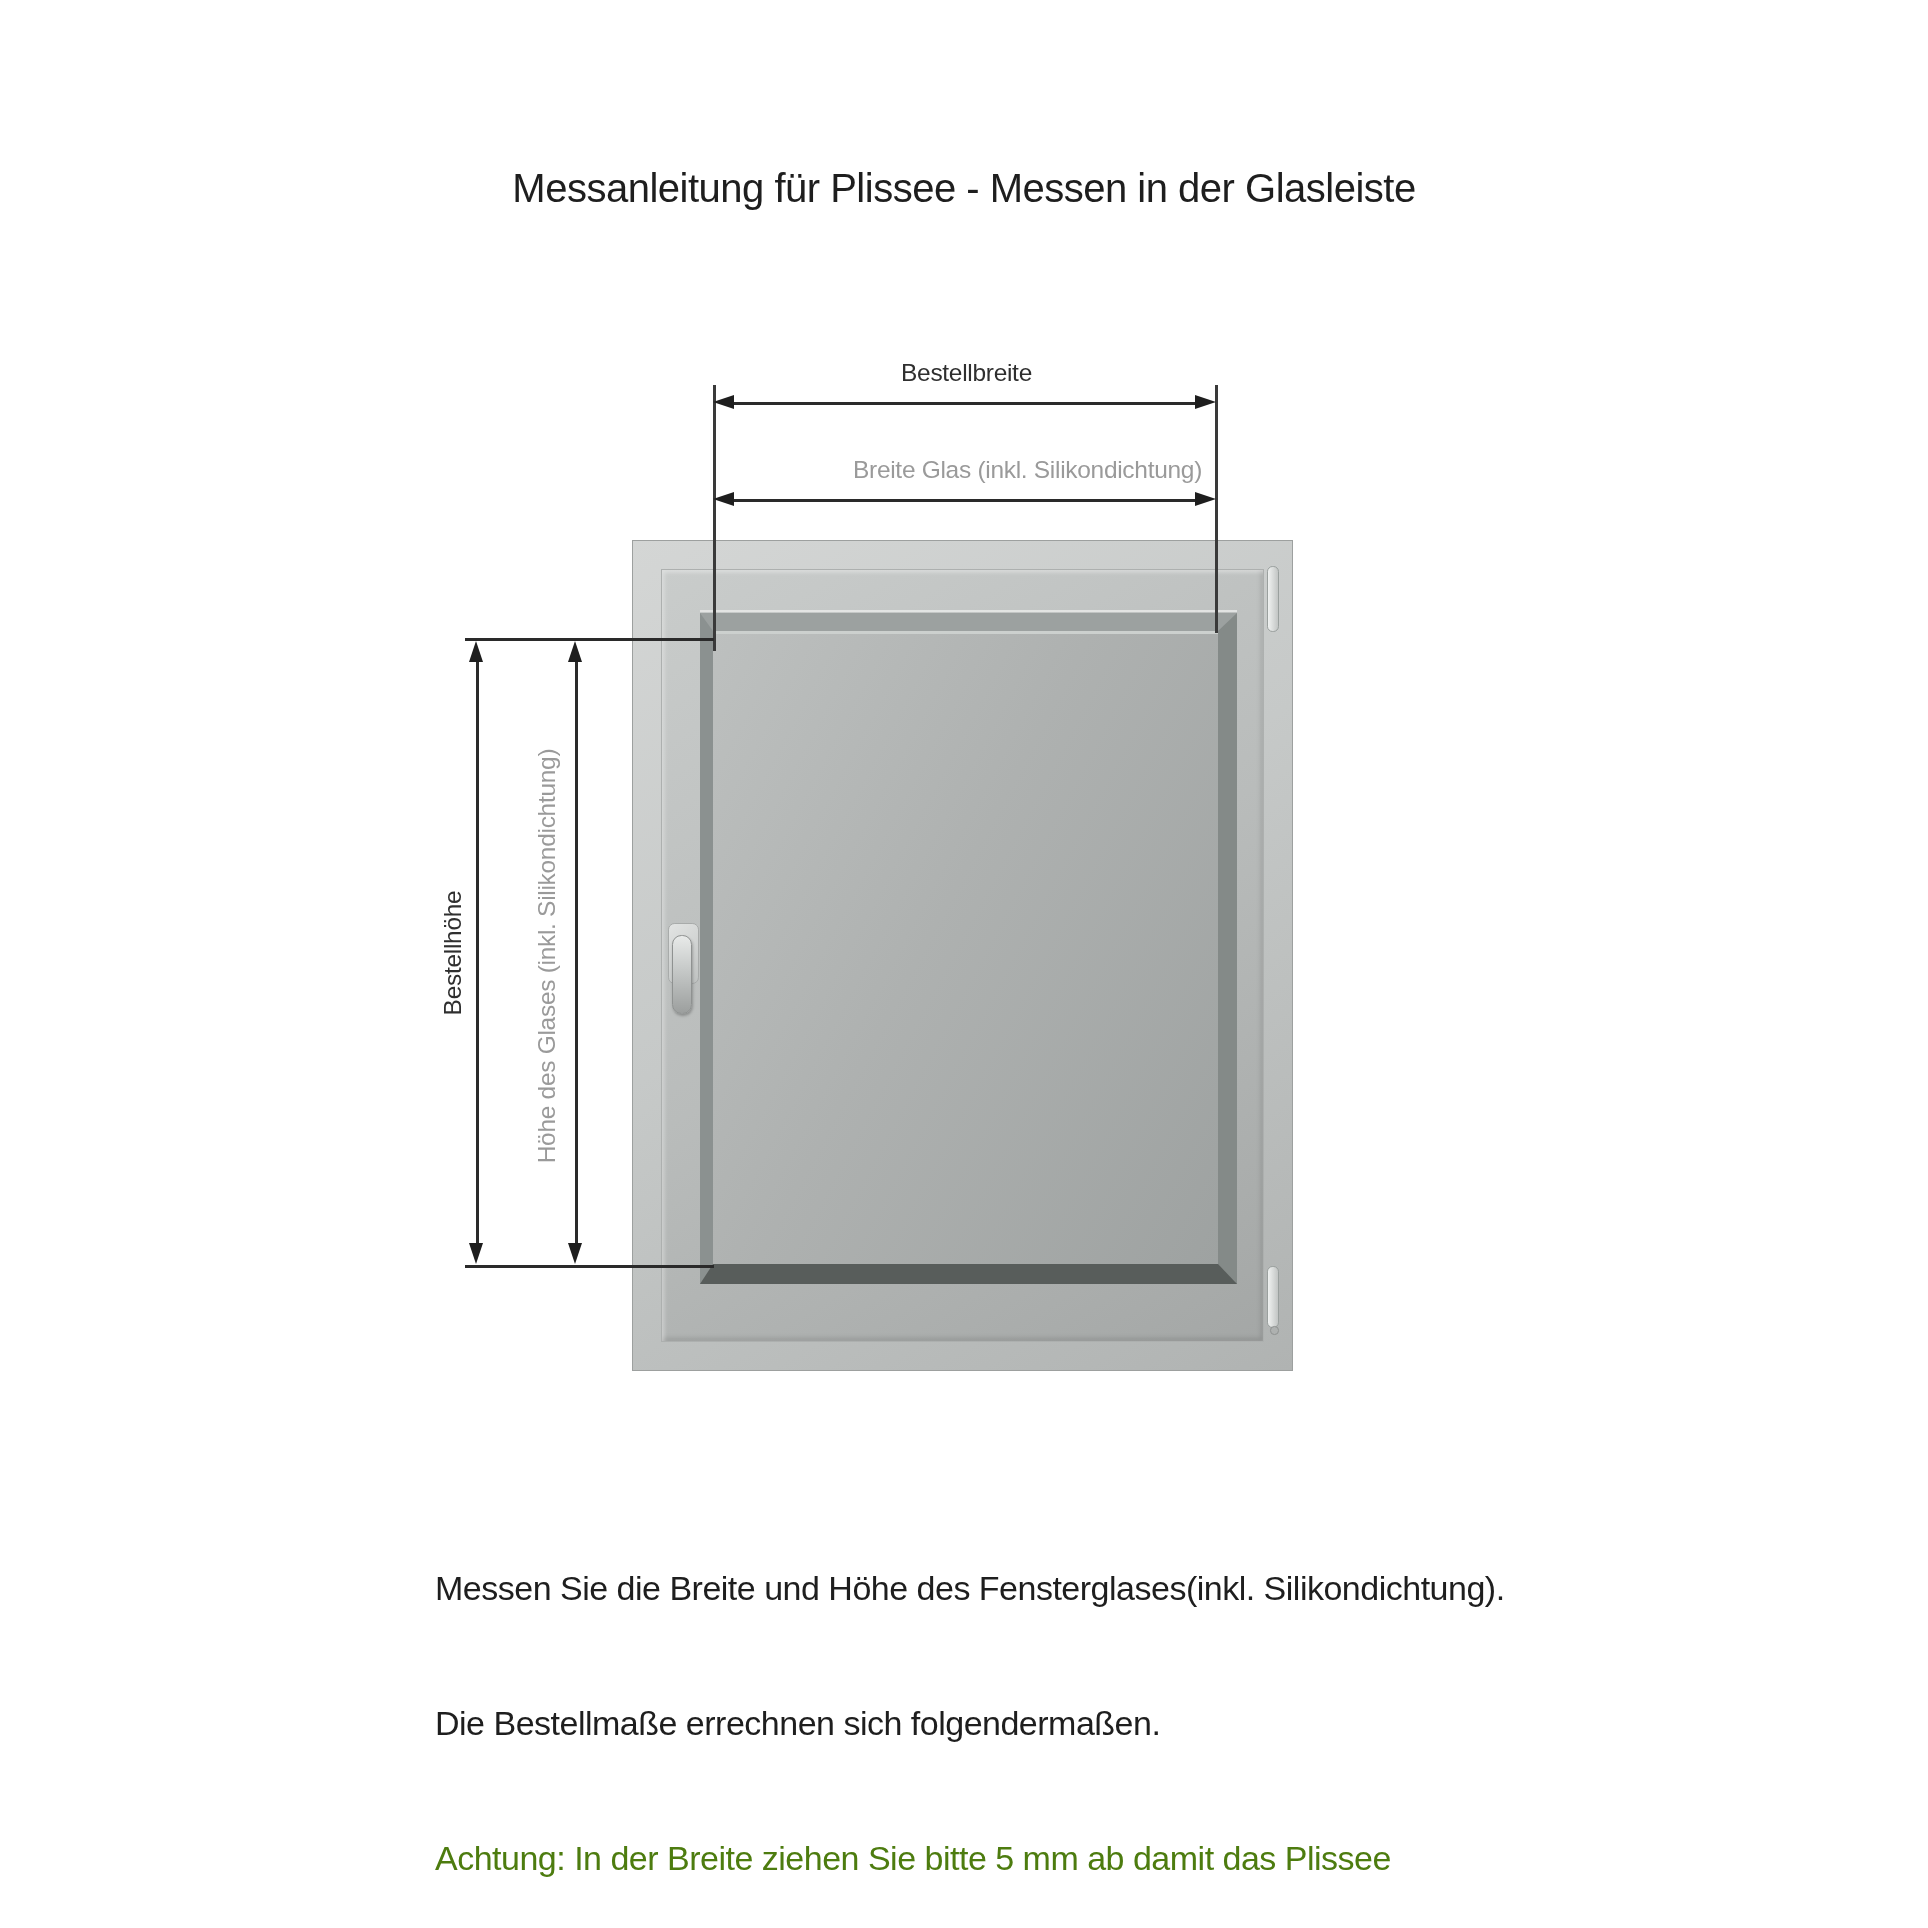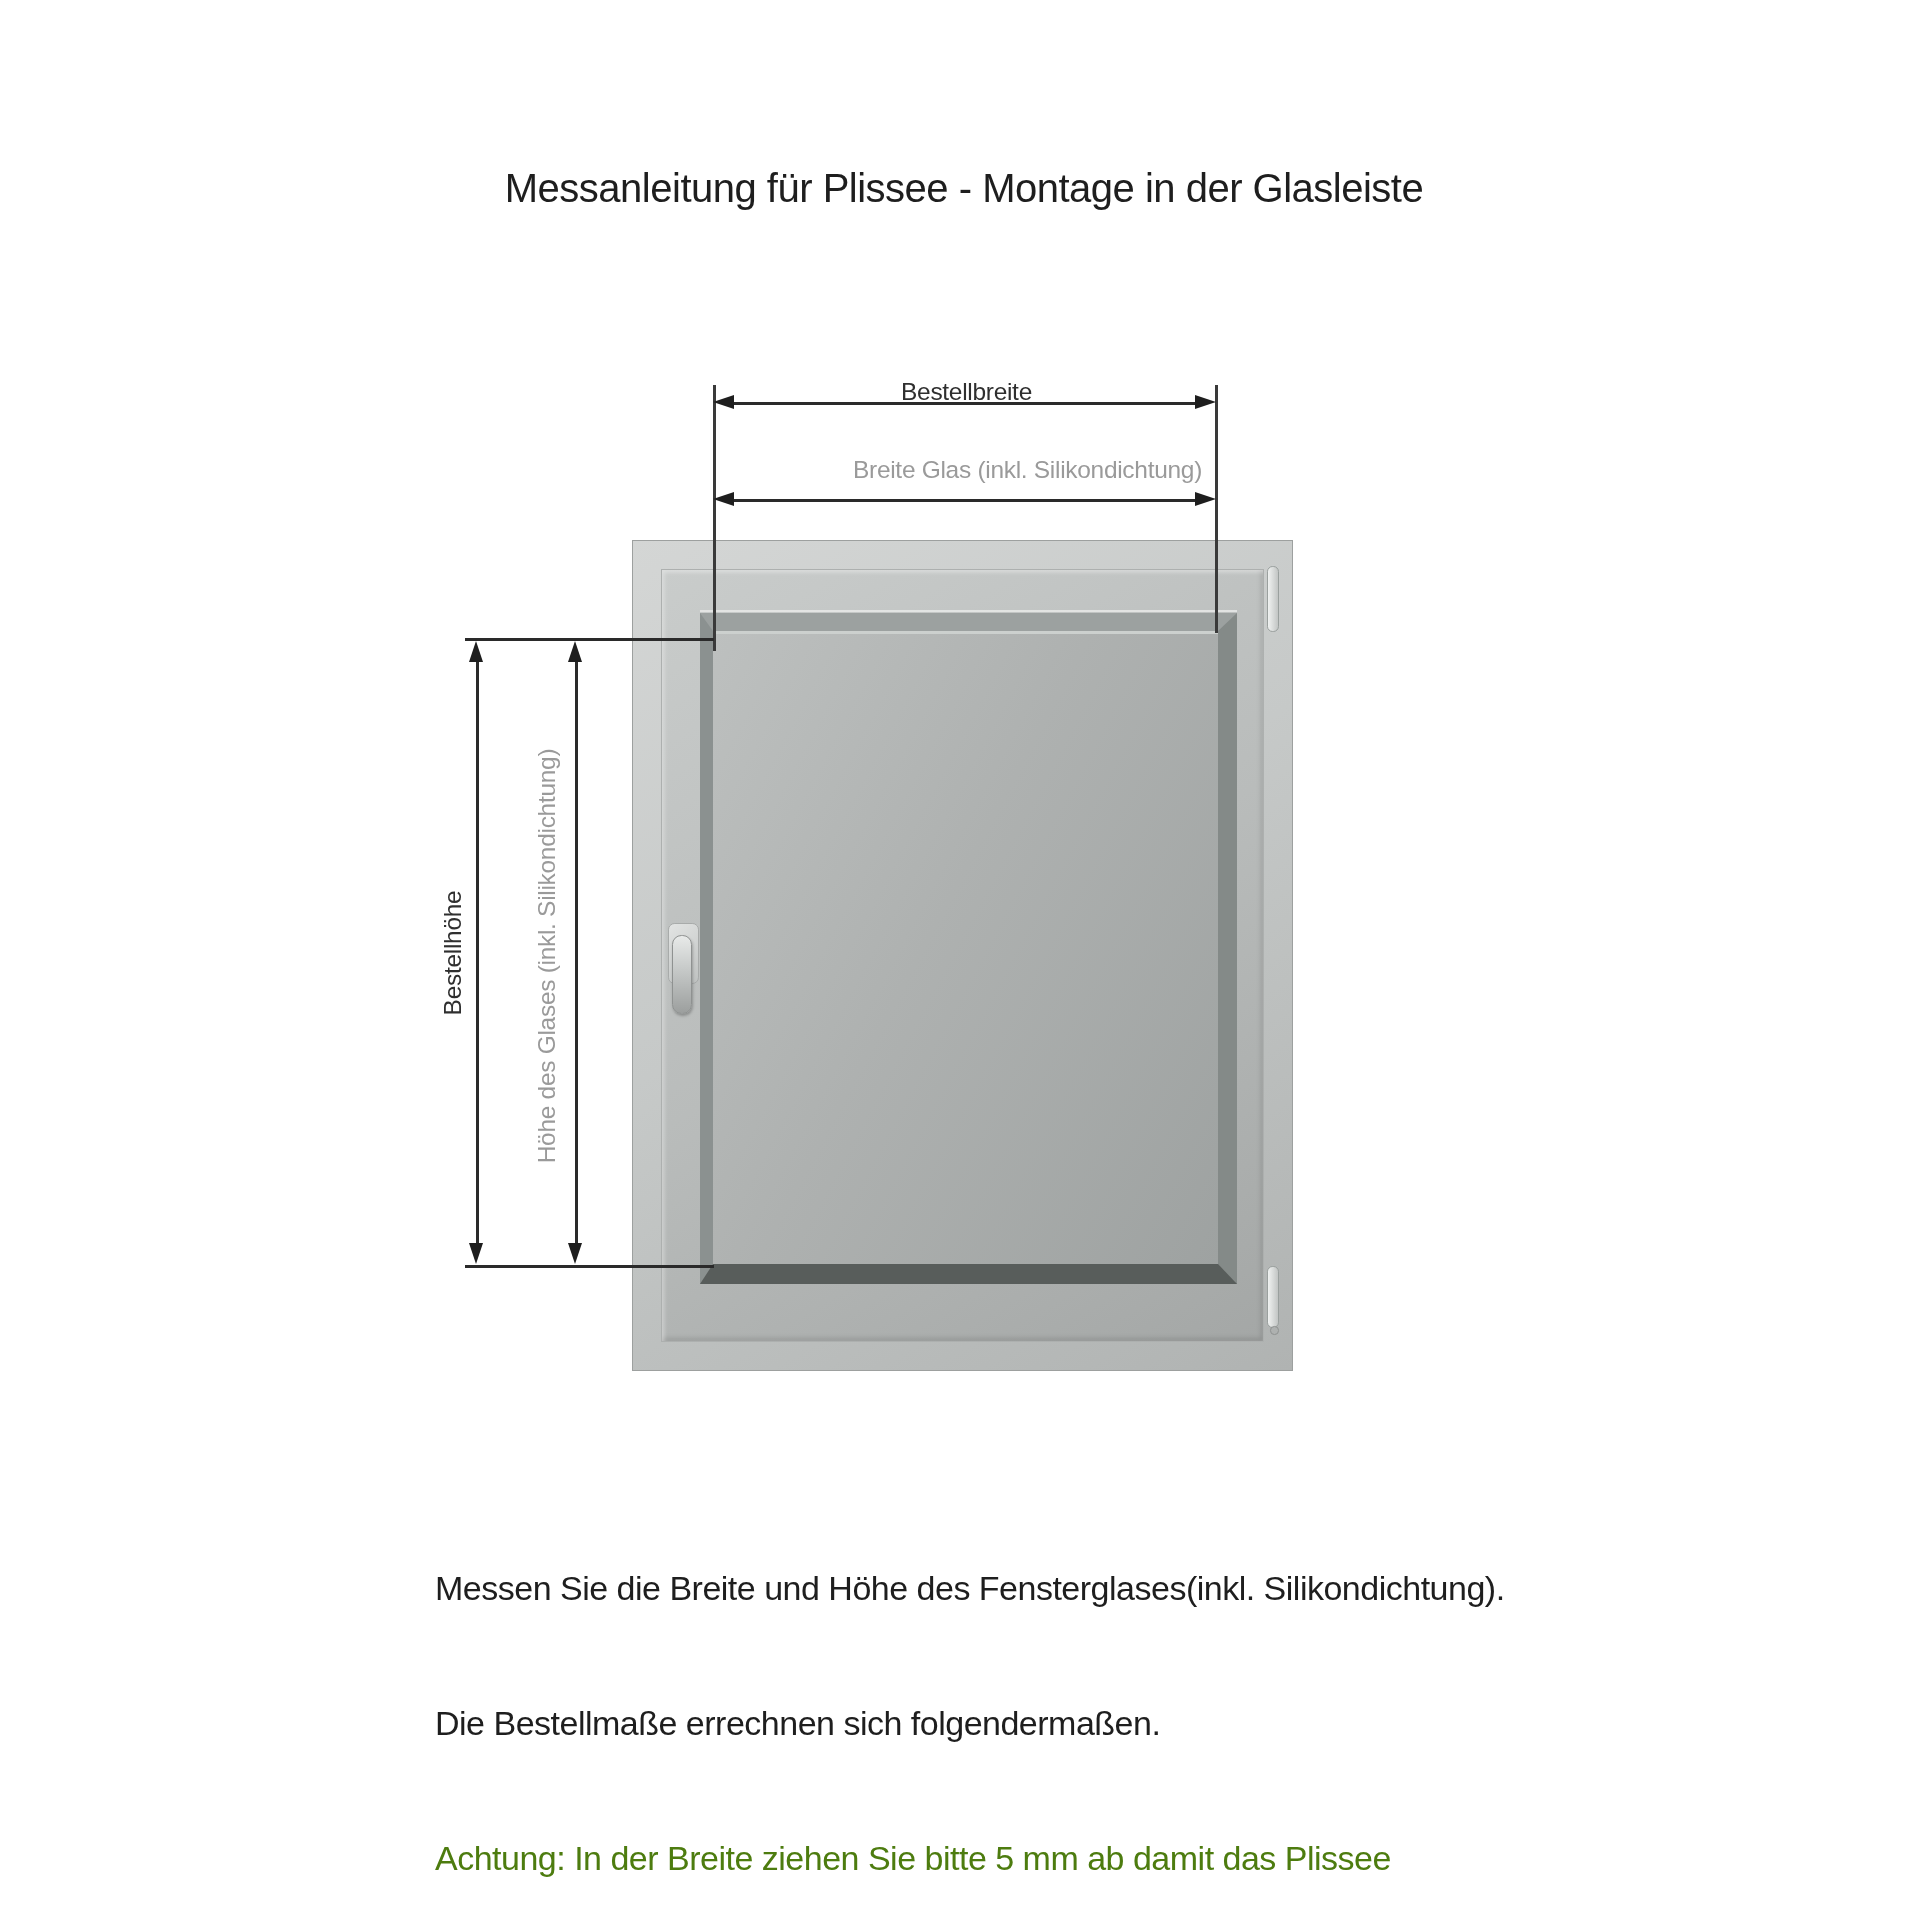--- a/index.html
+++ b/index.html
@@ -41,21 +41,21 @@
     font-size: 24.5px;
     letter-spacing: -0.3px;
     text-align: center;
     white-space: pre;
     z-index: 8;
   }
   .dim-label.dark { color: #2f2f2f; }
   .dim-label.gray { color: #9a9a9a; }
   .rotated { transform: rotate(-90deg); }
 
-  #order-width-label  { left: 731px;  top: 378px; width: 471px; }
+  #order-width-label  { left: 731px;  top: 359px; width: 471px; }
   #glass-width-label  { left: 731px;  top: 456px; width: 471px; text-align: right; }
   #order-width-arrow  { left: 727px;  top: 402px; width: 478px; }
   #glass-width-arrow  { left: 727px;  top: 499px; width: 478px; }
 
   #ow-head-l { left: 713px;  top: 395px; }
   #ow-head-r { left: 1195px; top: 395px; }
   #gw-head-l { left: 713px;  top: 492px; }
   #gw-head-r { left: 1195px; top: 492px; }
 
   #ext-left  { left: 713px;  top: 385px; height: 266px; }
@@ -167,21 +167,21 @@
     white-space: pre-wrap;
   }
   .text-line { min-height: 45px; }
   .warning { color: #4d7c0f; }
 </style>
 </head>
 <body>
 
 <div id="canvas">
 
-  <div class="page-title">Messanleitung für Plissee - Montage in der Glasleiste</div>
+  <div class="page-title">Messanleitung für Plissee - Messen in der Glasleiste</div>
 
   <div class="dim-label dark" id="order-width-label">Bestellbreite</div>
   <div class="dim-line-h" id="order-width-arrow"></div>
   <div class="ah ah-left" id="ow-head-l"></div>
   <div class="ah ah-right" id="ow-head-r"></div>
 
   <div class="dim-label gray" id="glass-width-label">Breite Glas (inkl. Silikondichtung)</div>
   <div class="dim-line-h" id="glass-width-arrow"></div>
   <div class="ah ah-left" id="gw-head-l"></div>
   <div class="ah ah-right" id="gw-head-r"></div>

